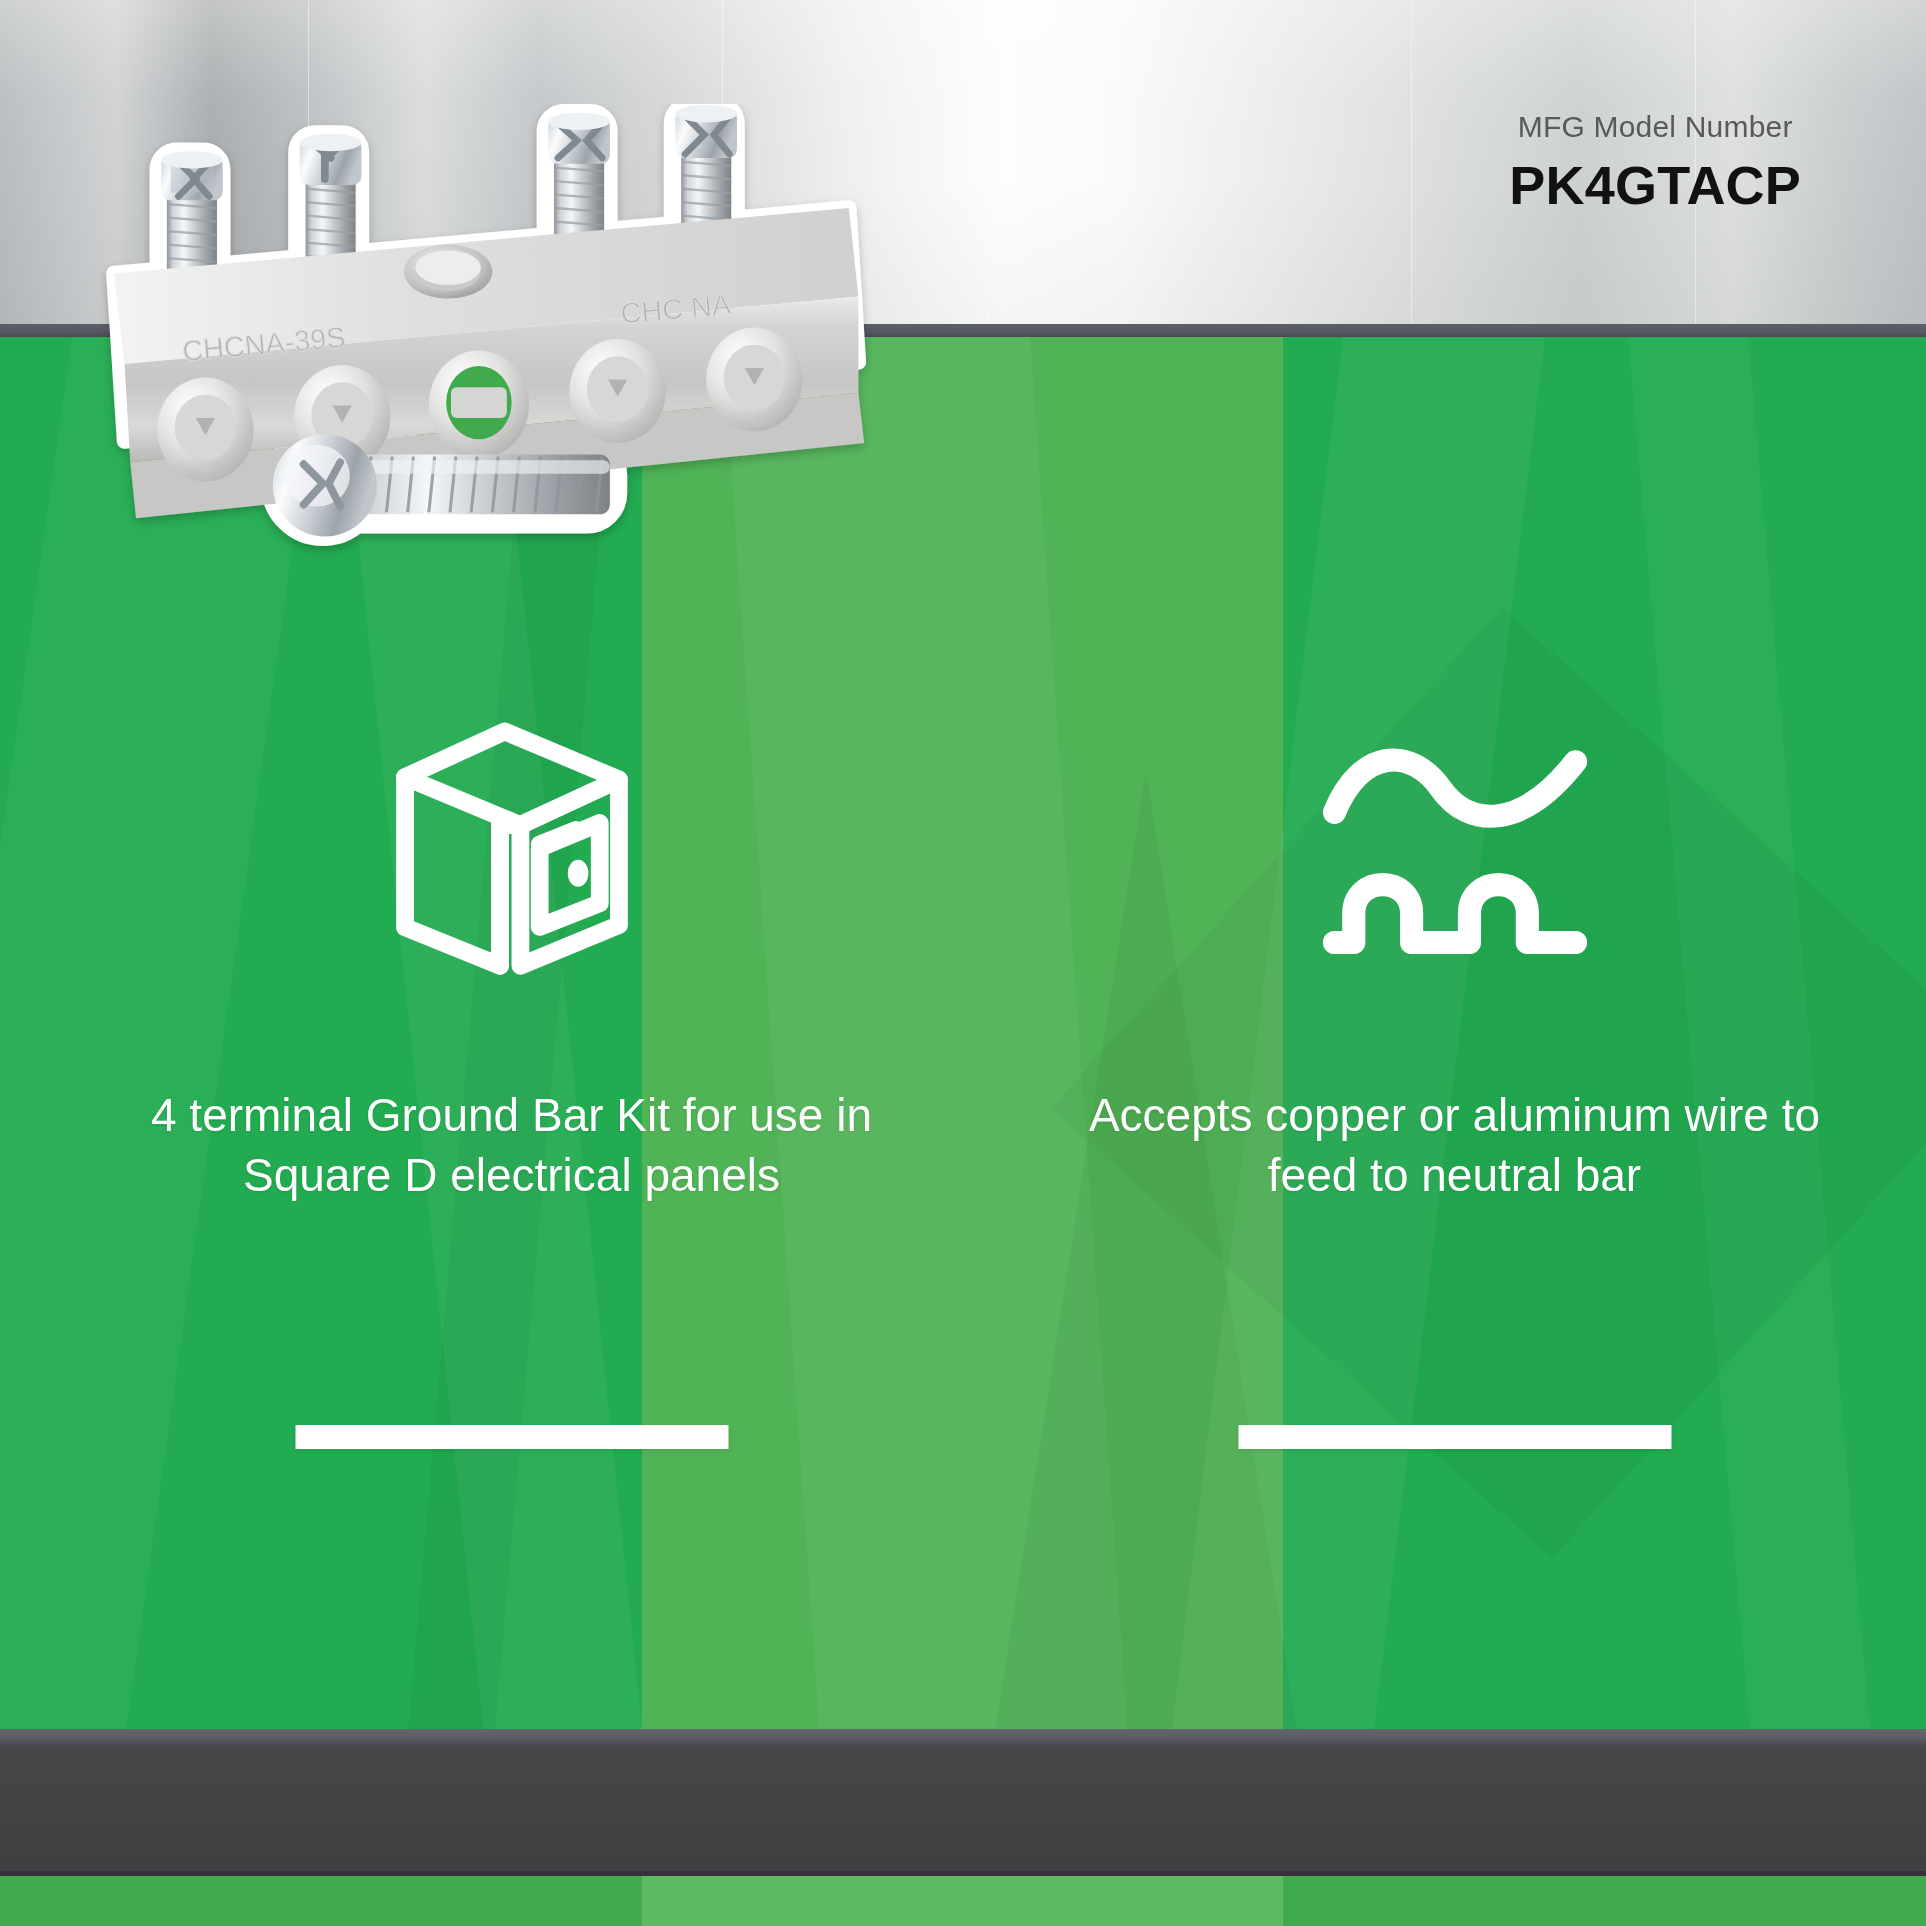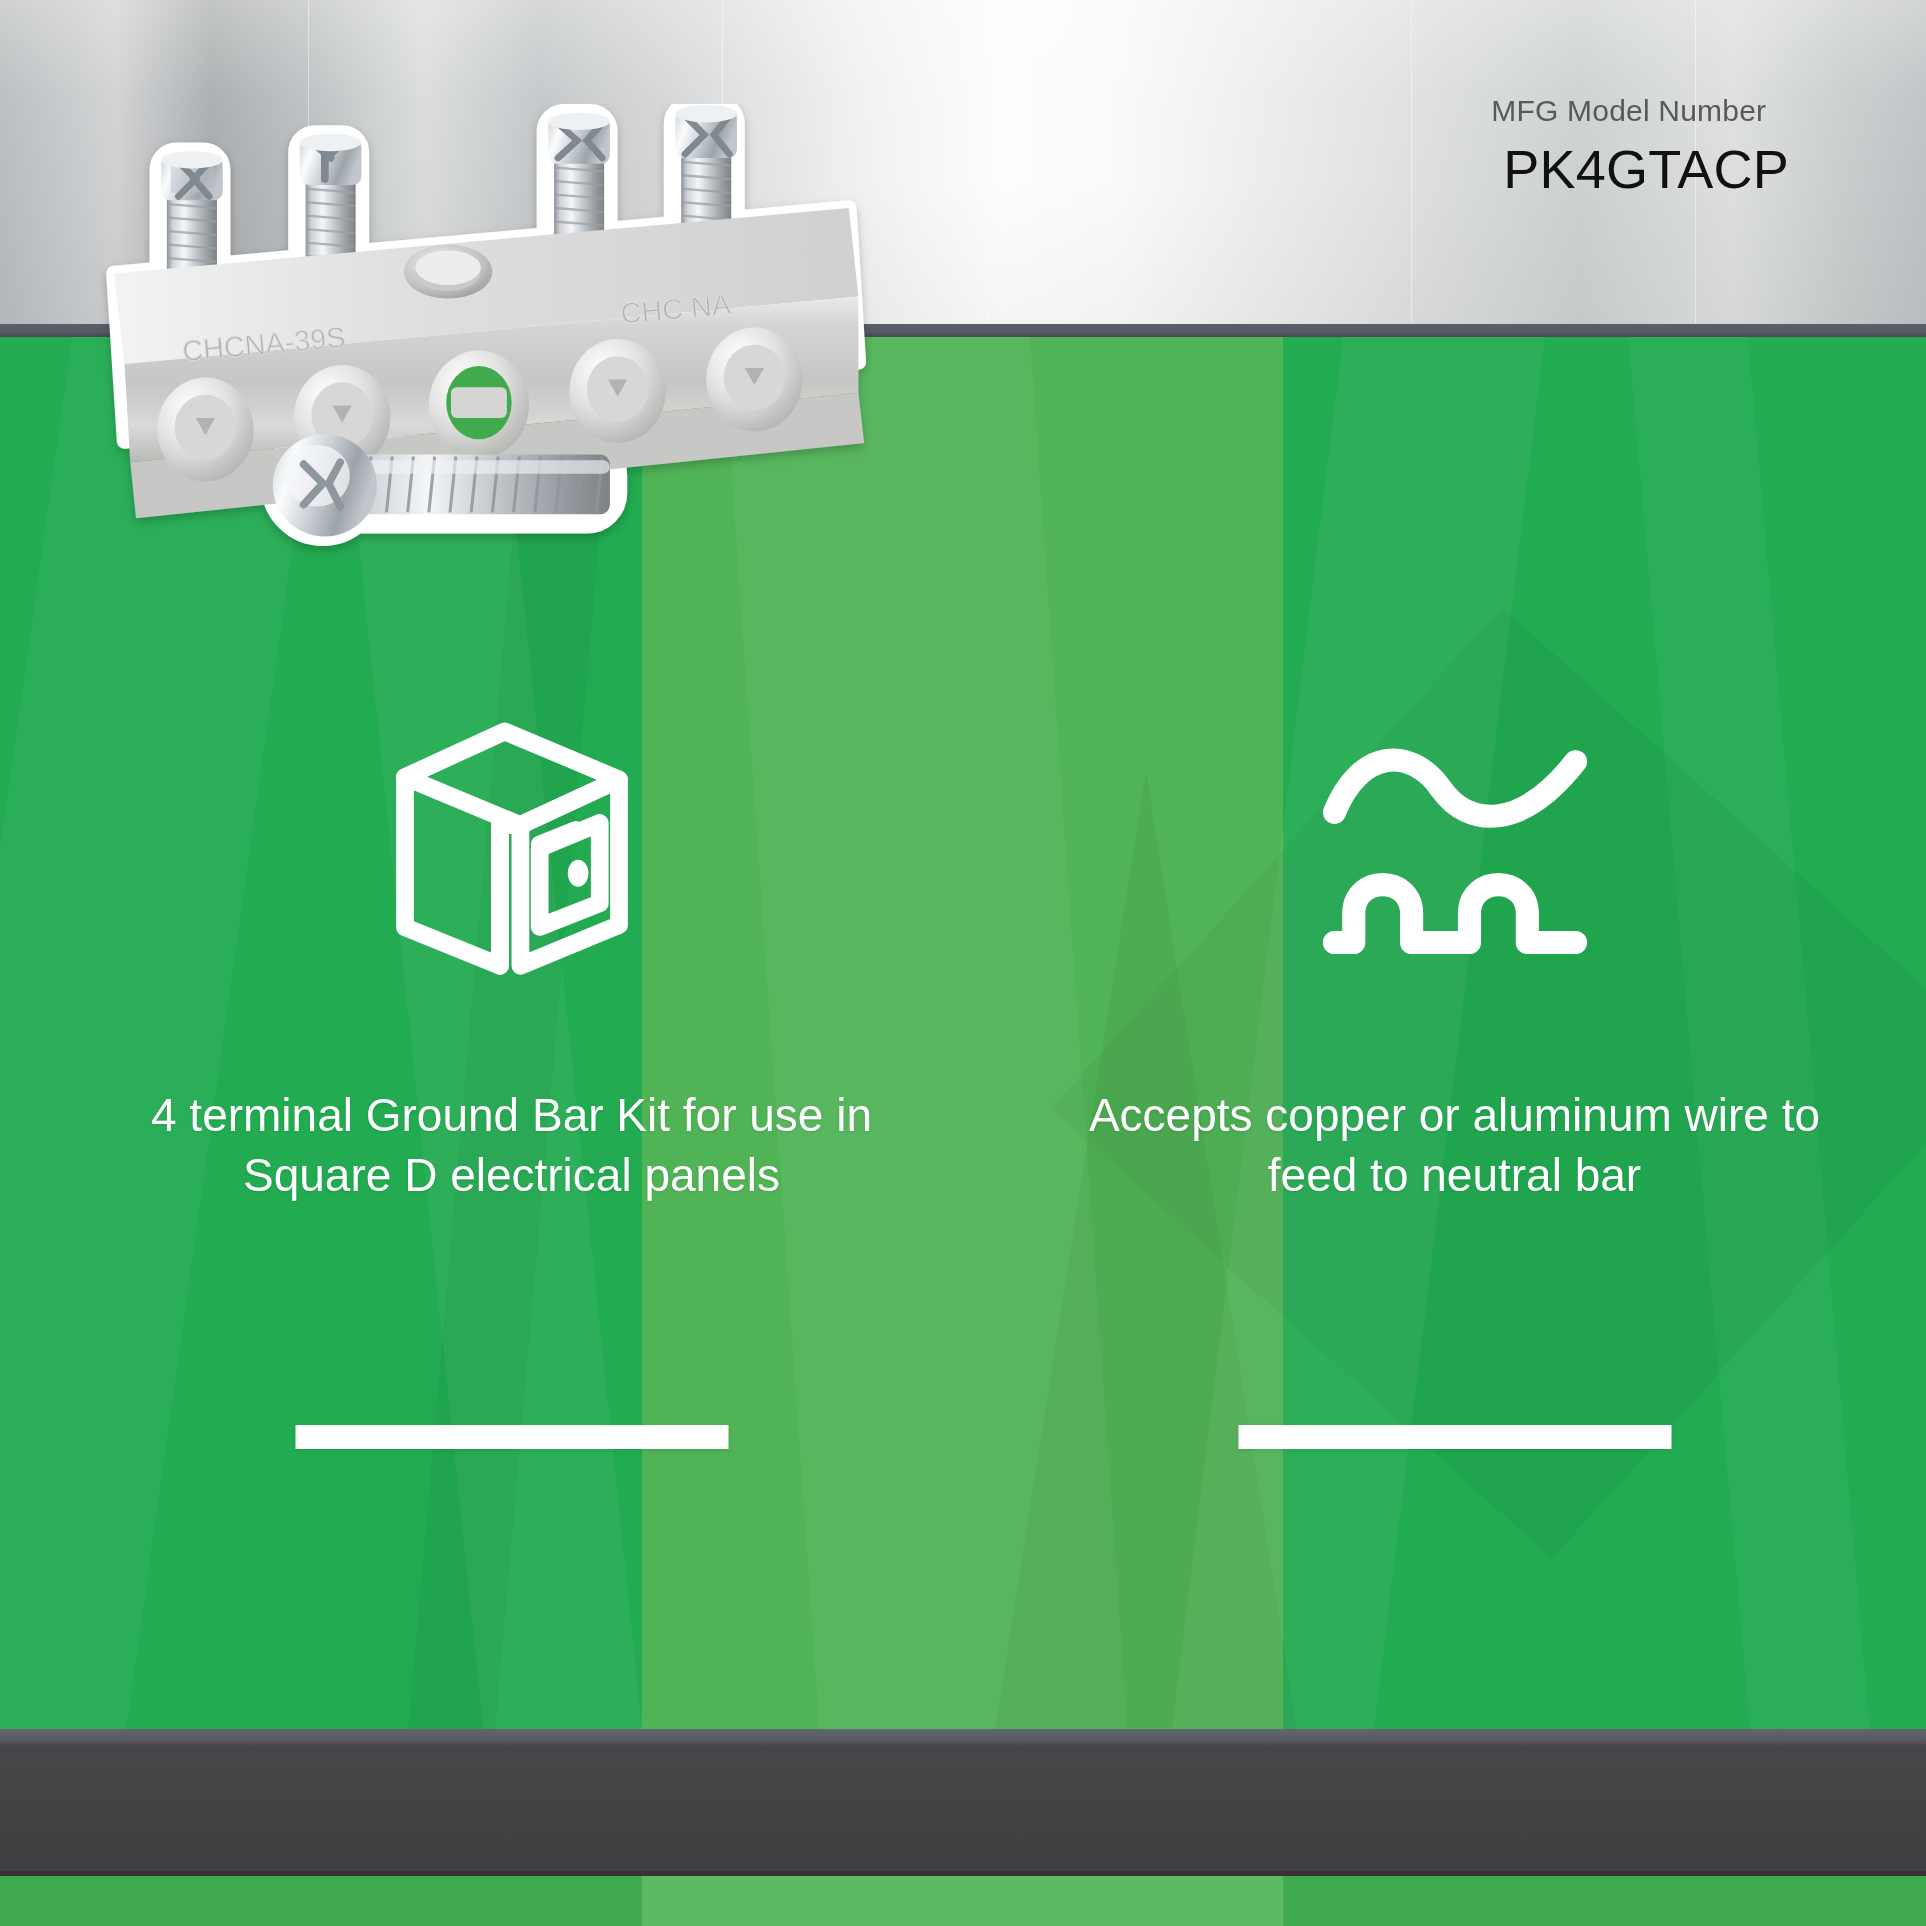--- a/index.html
+++ b/index.html
@@ -41,31 +41,31 @@
     position:absolute;top:0;bottom:0;width:0.5px;background:rgba(255,255,255,0.45);
   }
 
   .divider-top{
     position:absolute;left:0;top:324px;width:1926px;height:13.5px;
     background:linear-gradient(180deg,#5c5f69 0%,#565963 55%,#4b4550 100%);
   }
 
   
   .model-block{
-    position:absolute;right:125px;top:96px;
-    text-align:left;
+    position:absolute;right:125px;top:112px;
+    text-align:center;
     z-index:6;
   }
   .model-label{
     font-size:30px;color:#58595b;letter-spacing:0.2px;line-height:1;
     margin:0 0 16.4px 0;font-weight:400;
   }
   .model-value{
-    font-size:54px;color:#111111;font-weight:400;line-height:1;
-    letter-spacing:0.2px;margin:12px;
+    font-size:54px;color:#111111;font-weight:700;line-height:1;
+    letter-spacing:0.2px;margin:0;
   }
 
   
   .green-body{
     position:absolute;left:0;top:337px;width:1926px;height:1392px;
     background:#22ab51;
     overflow:hidden;
   }
   .col-panel{
     position:absolute;top:0;bottom:0;

